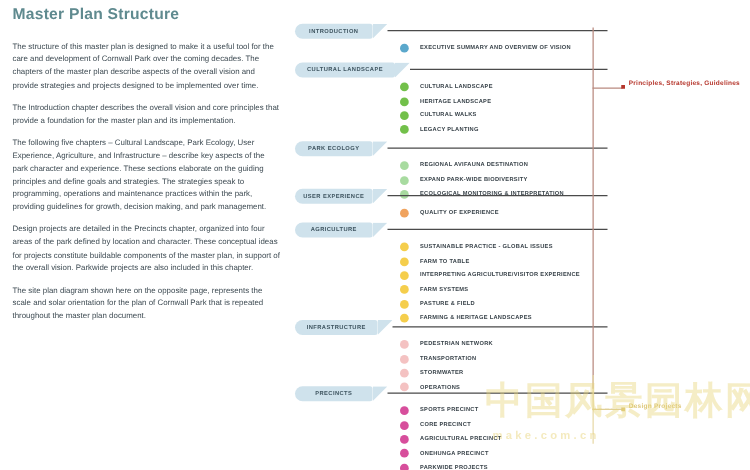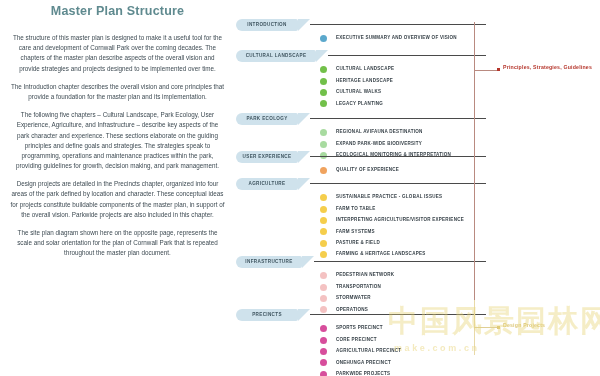--- a/index.html
+++ b/index.html
@@ -15,21 +15,20 @@
     font-family: "Liberation Sans", sans-serif;
     -webkit-font-smoothing: antialiased;
   }
 
   
   #left-column {
     position: absolute;
     left: 10px;
     top: 4px;
     width: 215px;
-    text-align: center;
   }
   #page-title {
     color: #5f8a8f;
     font-size: 12.5px;
     font-weight: bold;
     letter-spacing: .2px;
     margin: 0 0 14px 0;
     line-height: 1.2;
   }
   .body-para {

